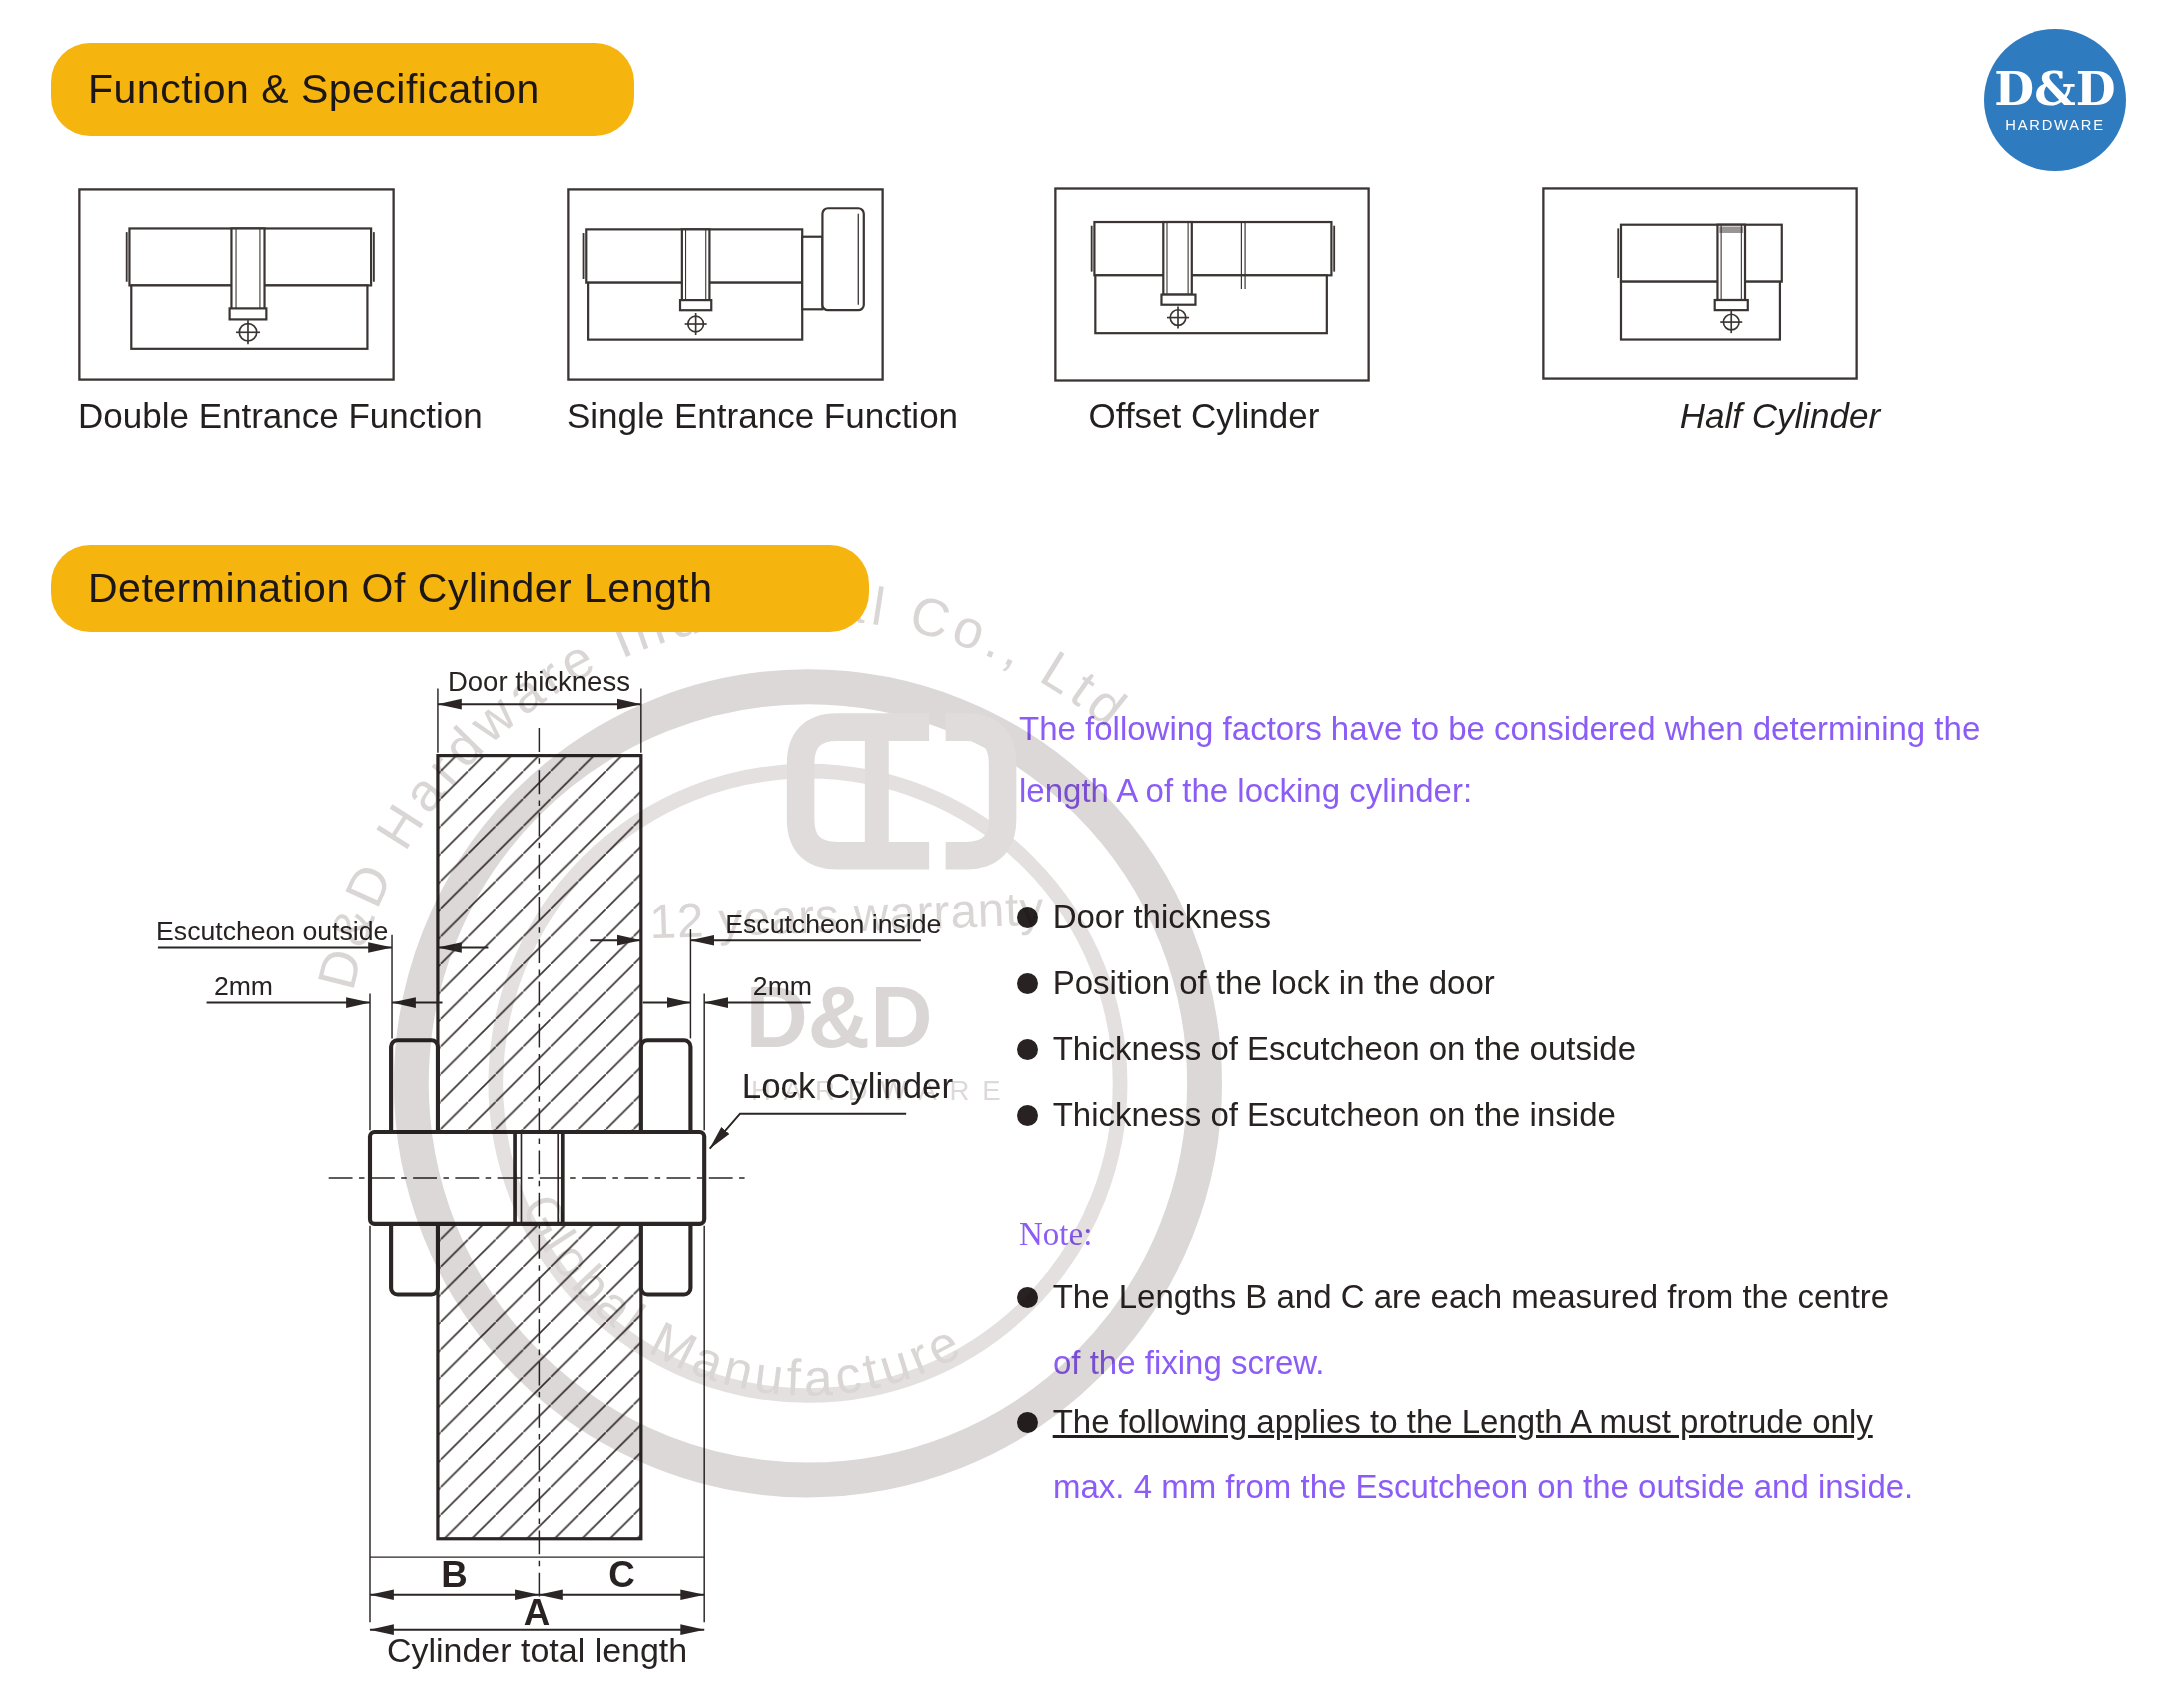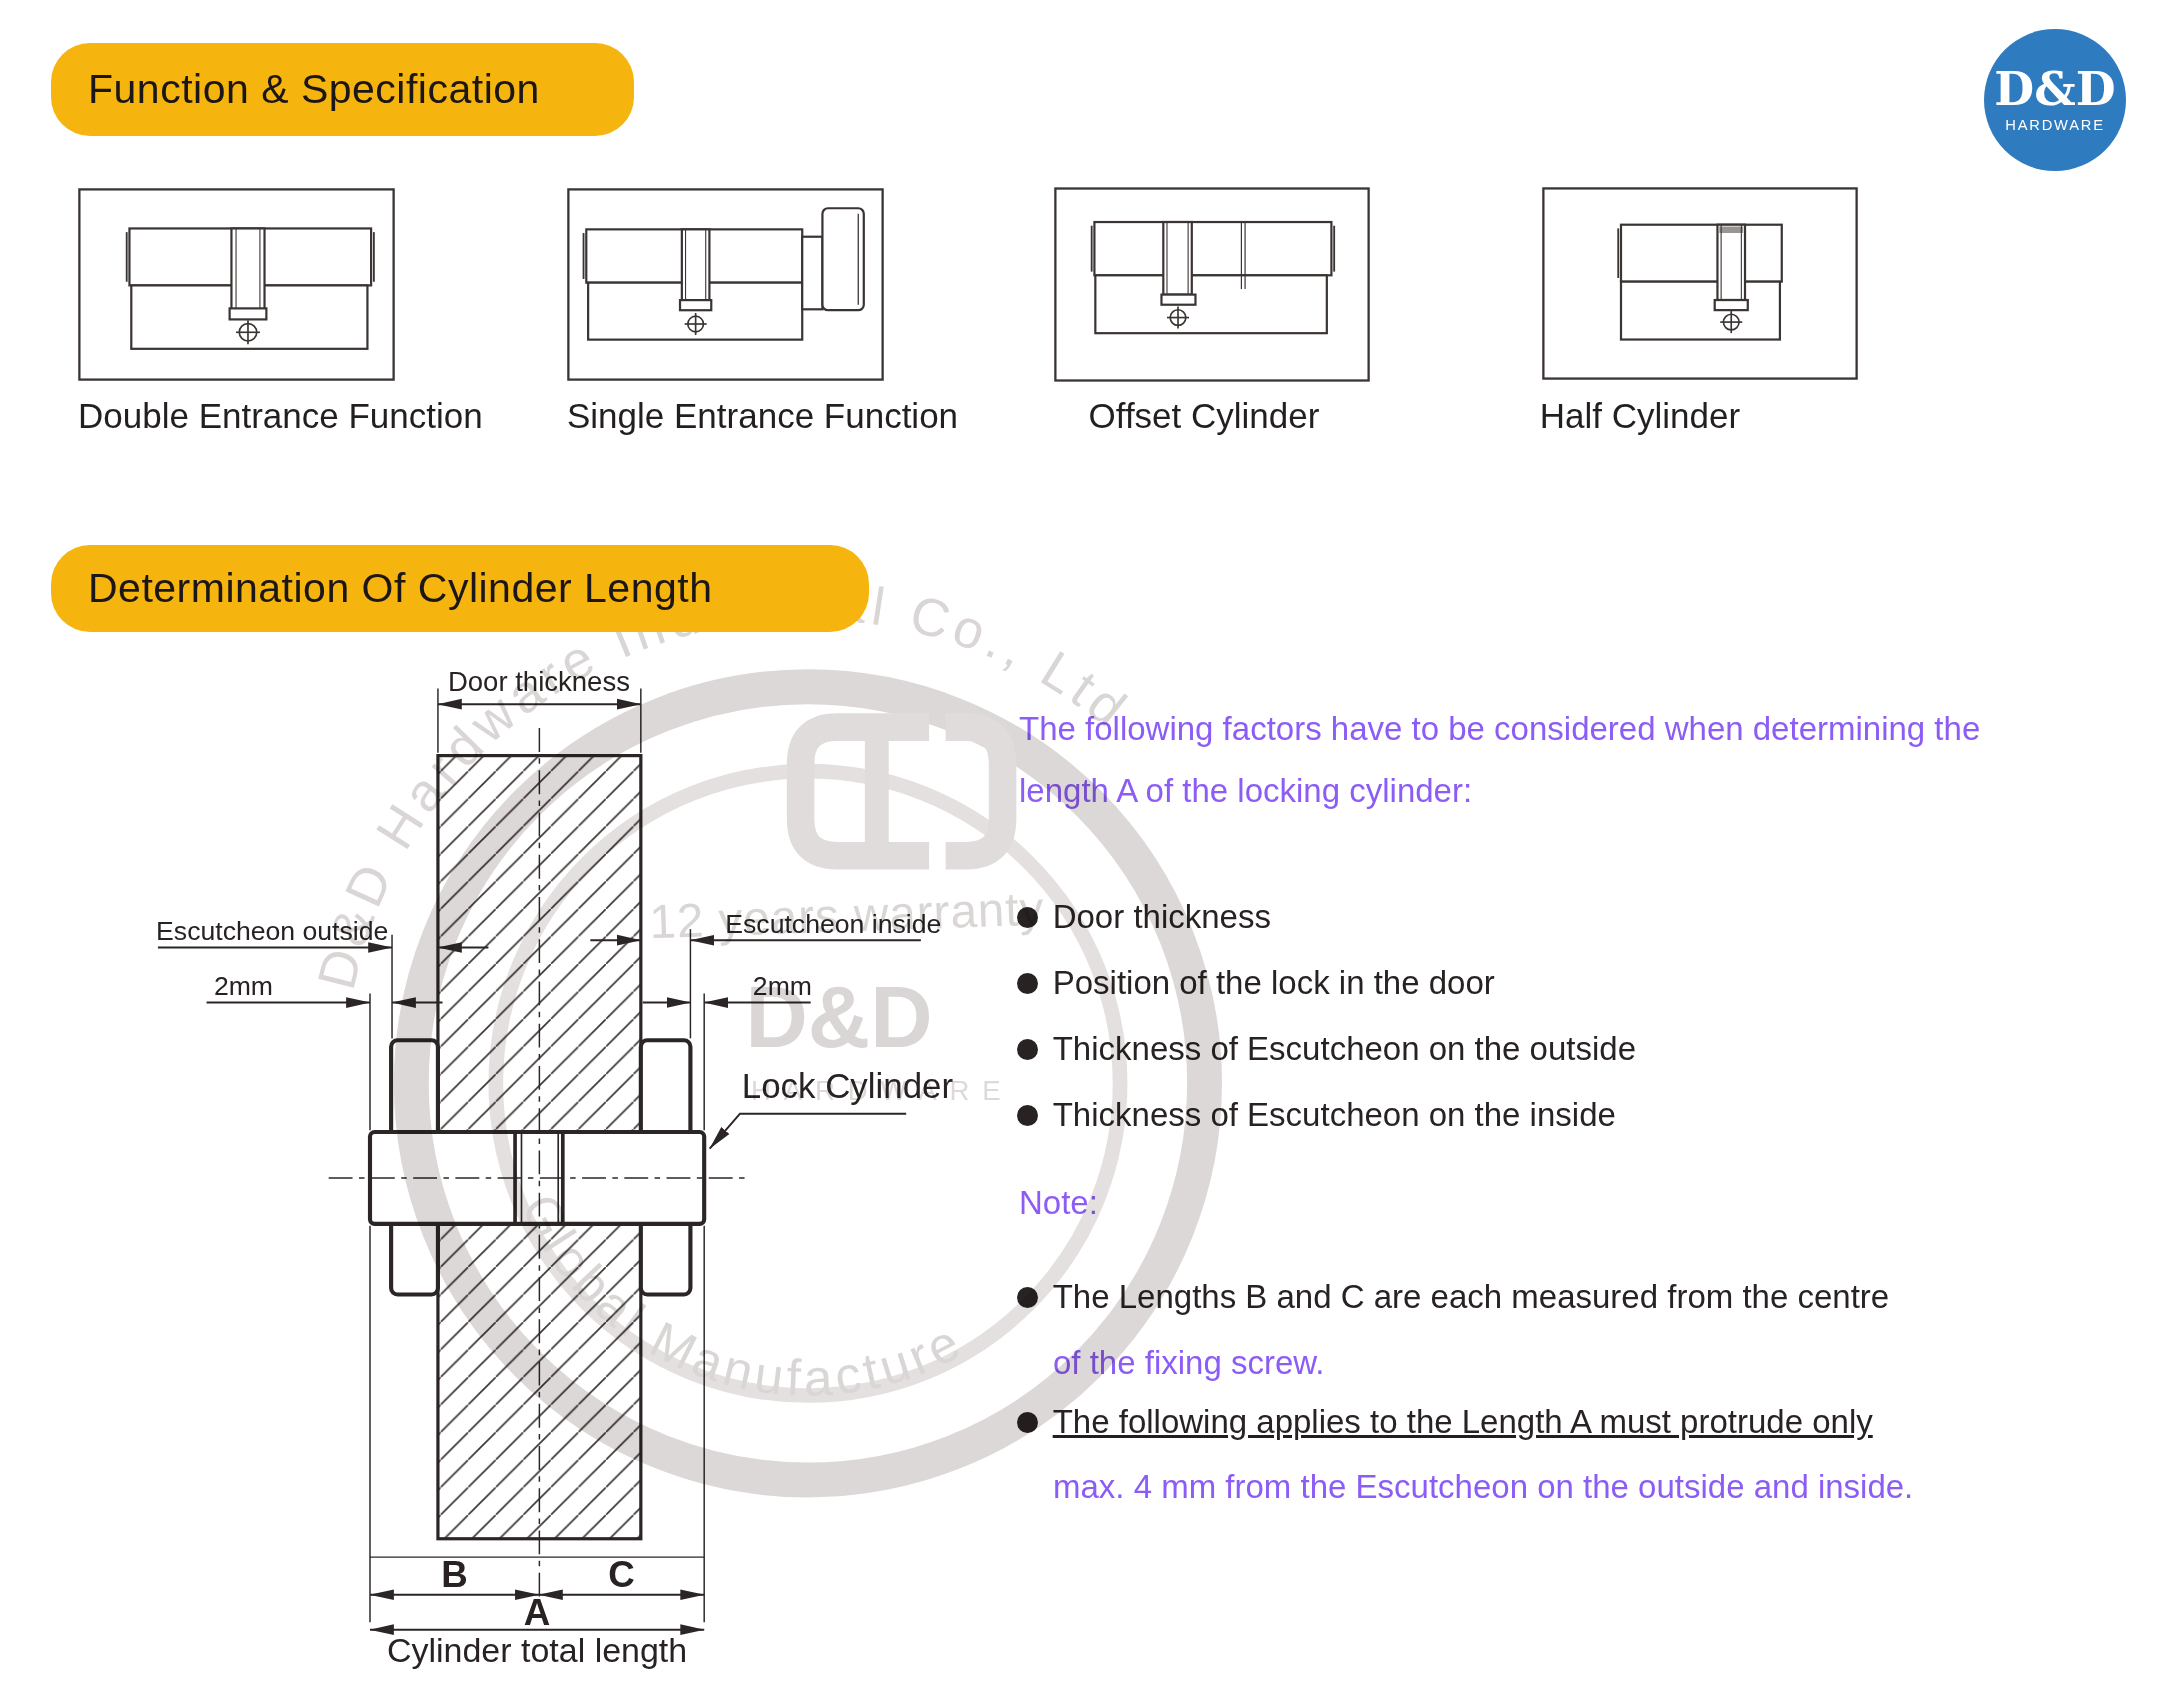--- a/index.html
+++ b/index.html
@@ -118,21 +118,21 @@
         <circle cx="206" cy="147" r="8.5"></circle>
         <line x1="206" y1="135" x2="206" y2="159"></line>
         <line x1="194" y1="147" x2="218" y2="147"></line>
       </g>
     </g>
   </svg>
 
   <div class="fn-label" style="left:78px;width:317px;">Double Entrance Function</div>
   <div class="fn-label" style="left:567px;width:317px;">Single Entrance Function</div>
   <div class="fn-label" style="left:1046px;width:316px;">Offset Cylinder</div>
-  <div class="fn-label" style="left:1482px;width:316px;">Half Cylinder</div>
+  <div class="fn-label" style="left:1622px;width:316px;font-style:italic;">Half Cylinder</div>
 
   <svg class="abs" style="left:0;top:0;" width="2175" height="1693" viewBox="0 0 2369 1844">
     <defs>
       <marker id="arr" markerUnits="userSpaceOnUse" markerWidth="27" markerHeight="16" viewBox="0 0 27 16" refX="26" refY="8" orient="auto-start-reverse">
         <path d="M0,2.2 L26.5,8 L0,13.8 z" fill="#2B2625"></path>
       </marker>
       <pattern id="hatch" width="30" height="30" patternUnits="userSpaceOnUse">
         <rect width="30" height="30" fill="#ffffff"></rect>
         <line x1="-3" y1="33" x2="33" y2="-3" stroke="#3a3433" stroke-width="1.8"></line>
       </pattern>
@@ -210,21 +210,21 @@
   </div>
   <div class="brow" style="left:1017px;top:1030px;">
     <span class="dot"></span>
     <span class="btxt">Thickness of Escutcheon on the outside</span>
   </div>
   <div class="brow" style="left:1017px;top:1096px;">
     <span class="dot"></span>
     <span class="btxt">Thickness of Escutcheon on the inside</span>
   </div>
 
-  <div class="txt" style="left:1019px;top:1184px;">Note:</div>
+  <div class="txt" style="left:1019px;top:1216px;font-family:Liberation Serif, serif;">Note:</div>
 
   <div class="brow" style="left:1017px;top:1278px;">
     <span class="dot"></span>
     <span class="btxt">The Lengths B and C are each measured from the centre</span>
   </div>
   <div class="txt" style="left:1053px;top:1344px;">of the fixing screw.</div>
   <div class="brow" style="left:1017px;top:1403px;text-decoration:underline;">
     <span class="dot"></span>
     <span class="btxt">The following applies to the Length A must protrude only</span>
   </div>

